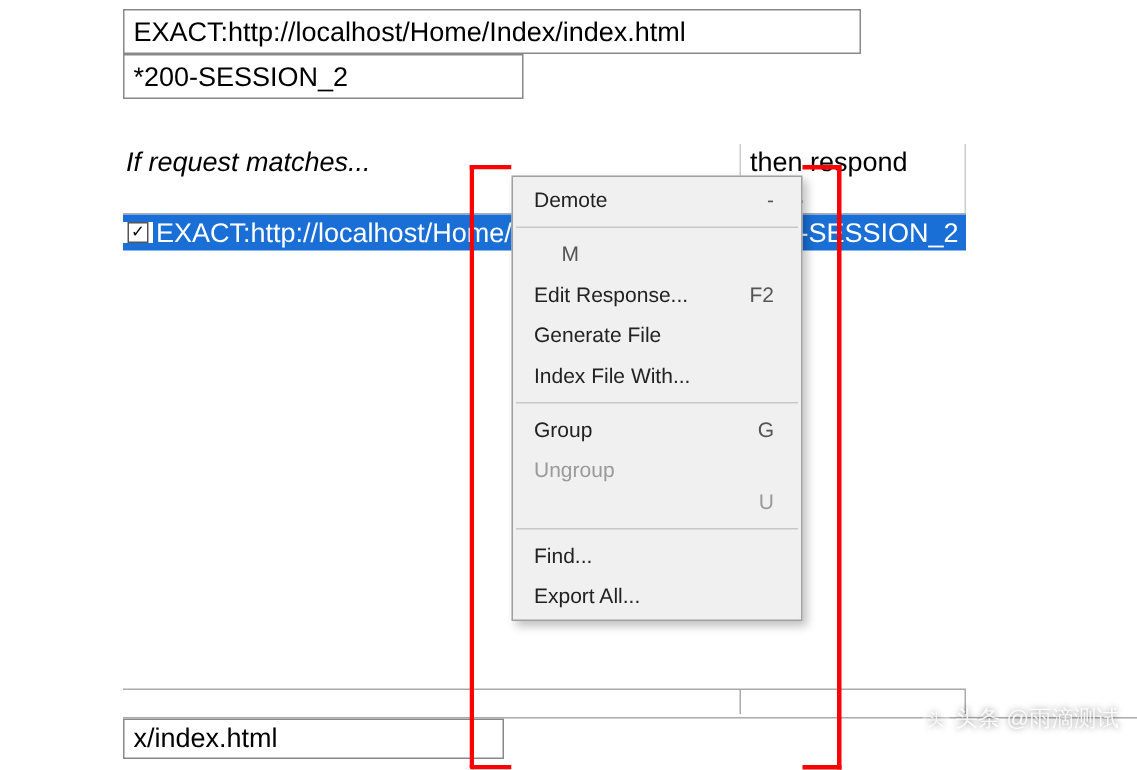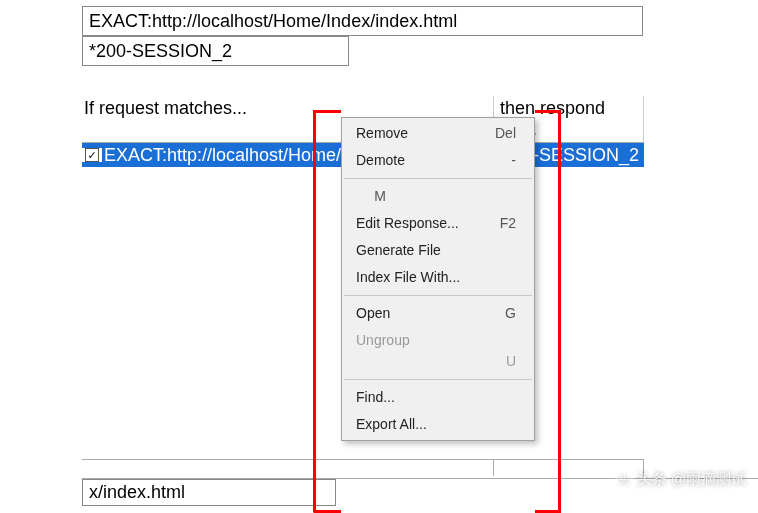--- a/index.html
+++ b/index.html
@@ -13,21 +13,21 @@
       position: relative;
     }
     .container {
       padding: 6px 0 0 82px;
       position: relative;
     }
     .input-row {
       border: 1px solid #888;
       padding: 2px 6px;
       font-size: 18px;
-      width: 561px;
+      width: 492px;
       background: #fff;
       margin-bottom: 0;
       line-height: 24px;
     }
     .input-row.short {
       width: 267px;
     }
     .spacer-lg {
       height: 30px;
     }
@@ -36,20 +36,21 @@
     }
     .table-header {
       display: flex;
       font-size: 18px;
       border-bottom: 1px solid #aaa;
     }
     .th-match {
       flex: 0 0 412px;
       padding: 2px 0 2px 2px;
       border-right: 1px solid #ccc;
+      font-style: italic;
     }
     .th-respond {
       flex: 1;
       padding: 2px 0 2px 6px;
       border-right: 1px solid #ccc;
     }
     .table-row {
       display: flex;
       align-items: center;
       background: #1a6fd6;
@@ -239,24 +240,20 @@
     <div class="bottom-input">x/index.html</div>
   </div>
 </div>
 
 <div class="red-box-left"></div>
 <div class="red-box-right"></div>
 
 <div class="context-menu" id="context-menu">
     <div class="menu-section">
       <div class="menu-item">
-        <span class="menu-label">Remove</span>
-        <span class="menu-shortcut">Del</span>
-      </div>
-      <div class="menu-item">
         <span class="menu-label">Demote</span>
         <span class="menu-shortcut">-</span>
       </div>
     </div>
     <div class="menu-separator"></div>
     <div class="menu-section">
       <div class="menu-item">
         <span class="menu-shortcut">M</span>
       </div>
       <div class="menu-item">
@@ -268,21 +265,21 @@
         <span class="menu-shortcut"></span>
       </div>
       <div class="menu-item">
         <span class="menu-label">Index File With...</span>
         <span class="menu-shortcut"></span>
       </div>
     </div>
     <div class="menu-separator"></div>
     <div class="menu-section">
       <div class="menu-item">
-        <span class="menu-label">Open</span>
+        <span class="menu-label">Group</span>
         <span class="menu-shortcut">G</span>
       </div>
       <div class="menu-item disabled">
         <span class="menu-label">Ungroup</span>
         <span class="menu-shortcut">U</span>
       </div>
     </div>
     <div class="menu-separator"></div>
     <div class="menu-section">
       <div class="menu-item">

